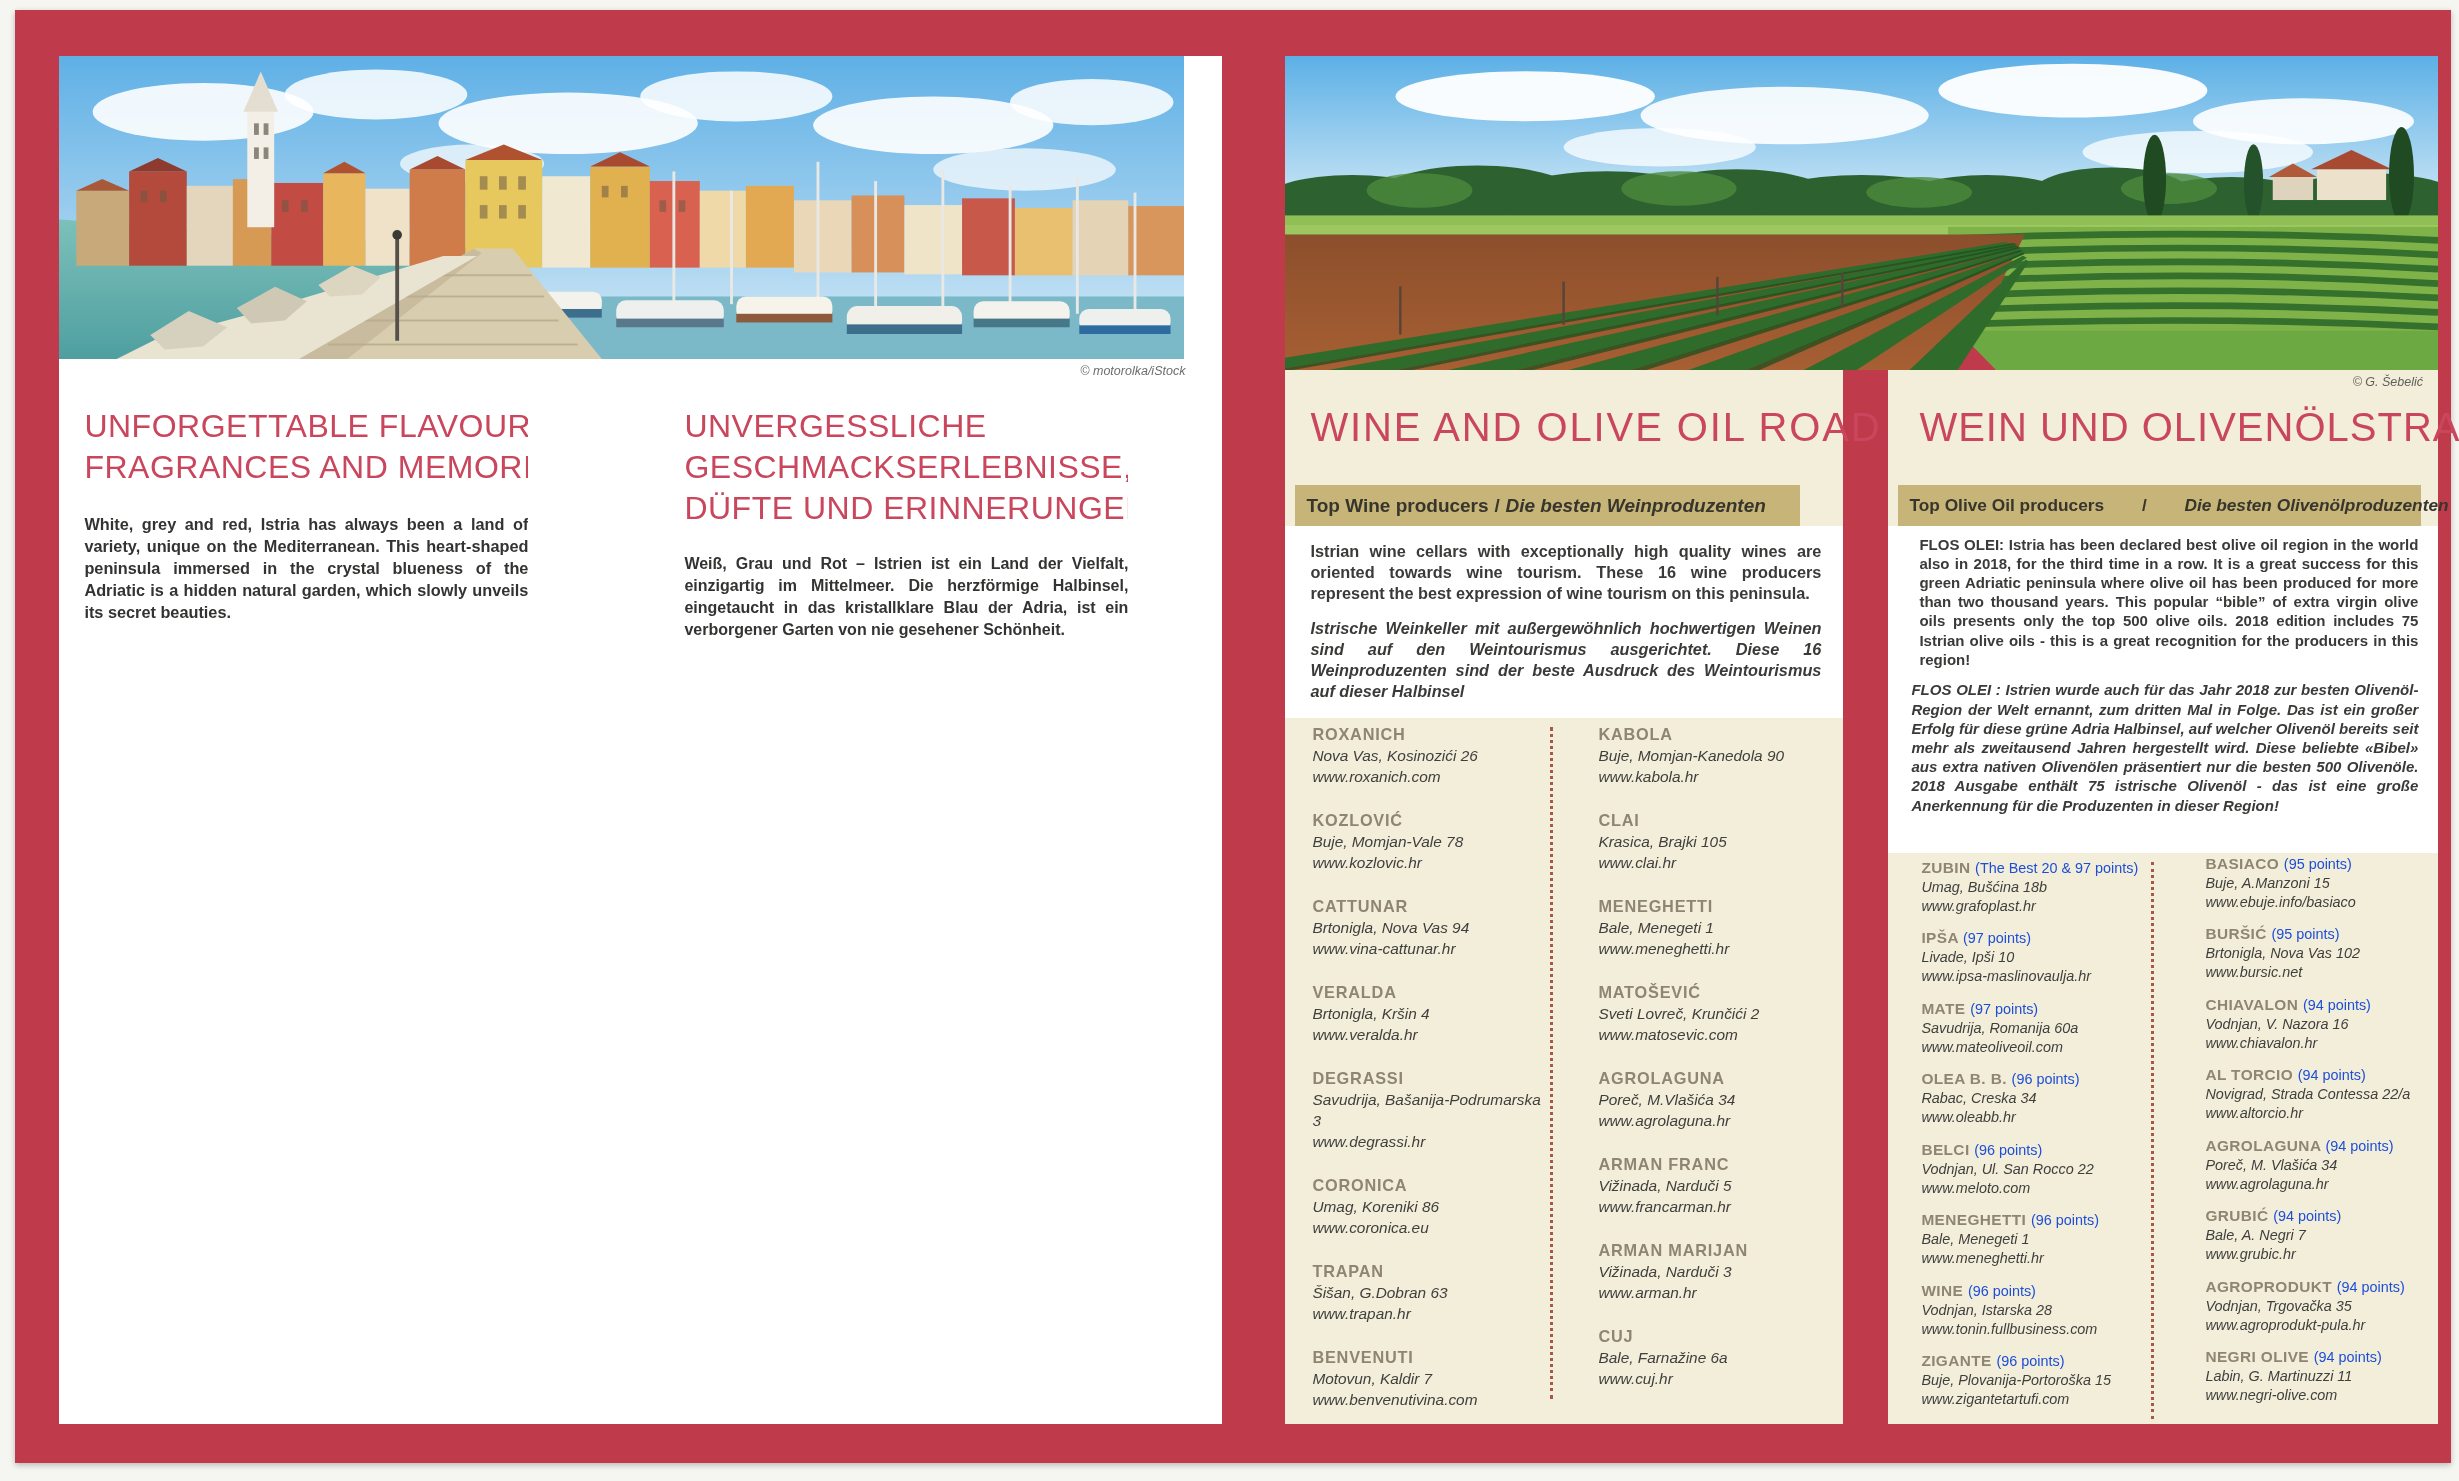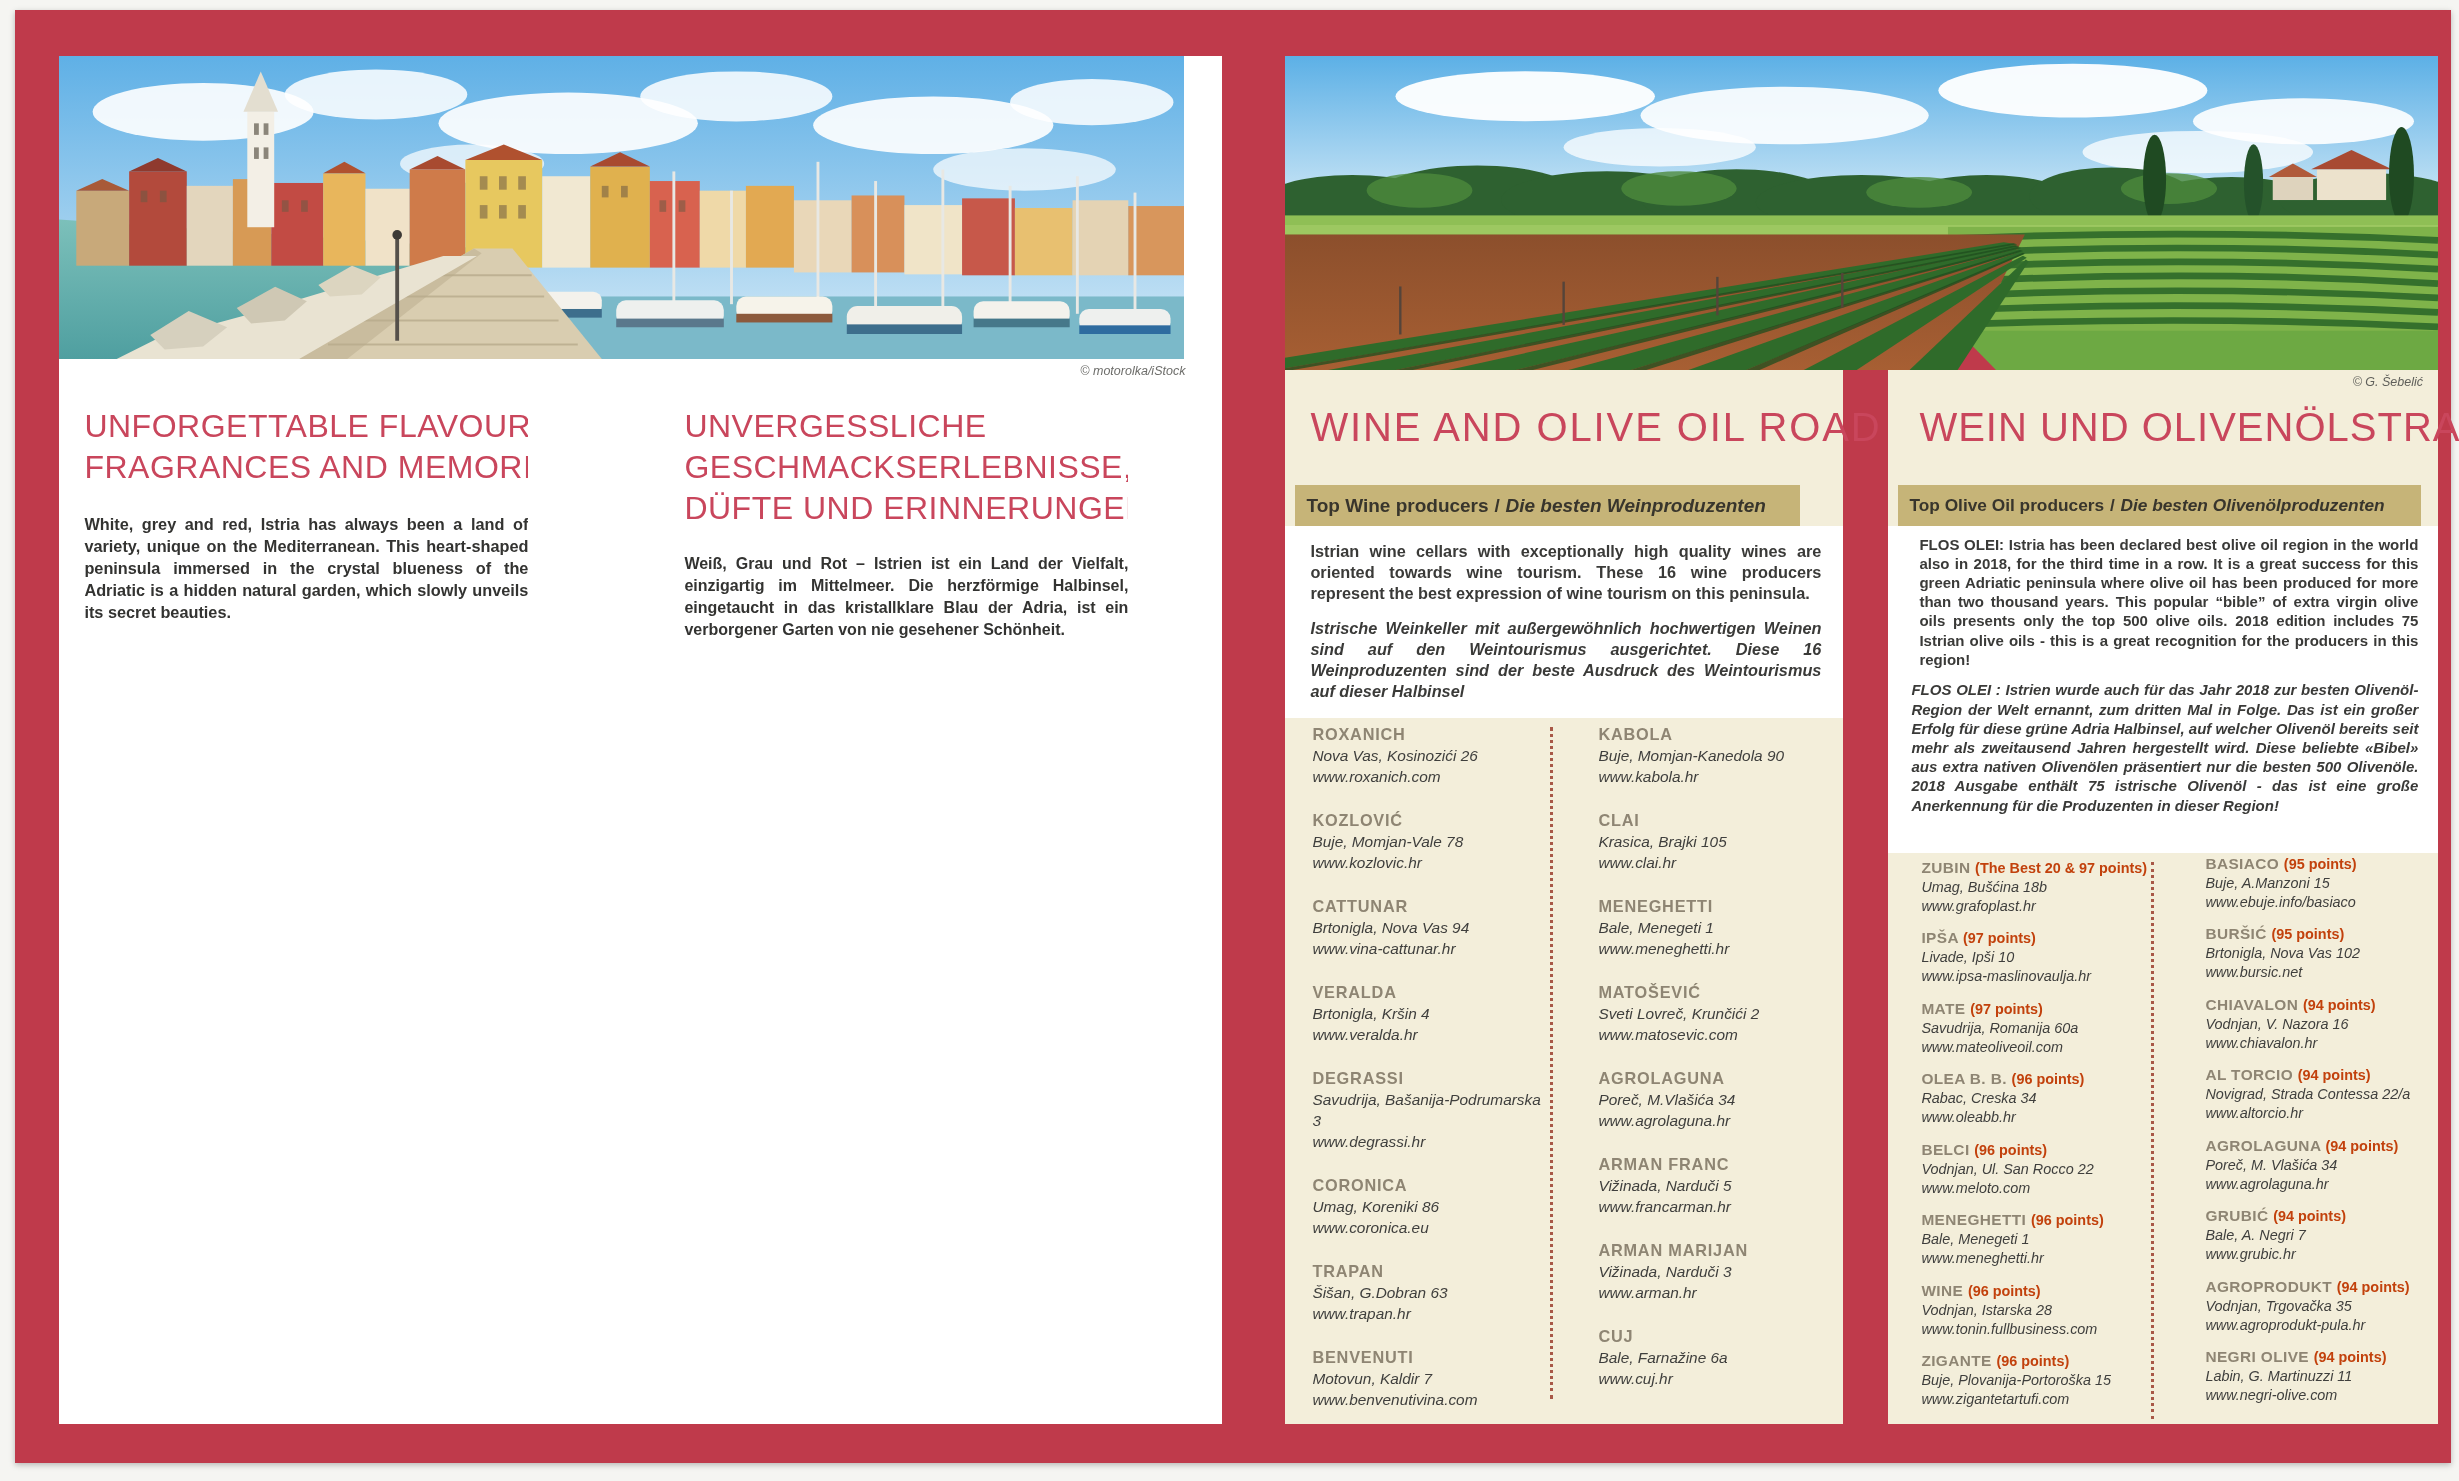--- a/index.html
+++ b/index.html
@@ -34,21 +34,21 @@
   .panel { position:absolute; top:360px; height:1054px; background:#f3eeda; }
   .panel-wine { left:1270px; width:558px; }
   .panel-olive { left:1873px; width:550px; }
 
   h2.road { position:absolute; white-space:nowrap; font-size:40px; font-weight:400; color:#c9465c; }
   .panel-wine h2.road { left:25px; top:35px; letter-spacing:1.9px; }
   .panel-olive h2.road { left:31px; top:35px; letter-spacing:1px; }
 
   .banner { position:absolute; top:115px; height:42px; background:#c6b478; display:flex; align-items:center; padding-left:11.5px; white-space:nowrap; color:#38352c; }
   .panel-wine .banner { left:9.6px; width:505px; font-size:19px; }
-  .panel-olive .banner { left:9.6px; width:523px; font-size:17.3px; }
+  .panel-olive .banner { left:9.6px; width:523px; font-size:17.3px;gap:32px; }
   .banner .b-en { font-weight:bold; }
   .banner .b-sep { font-weight:bold; margin:0 5.8px; }
   .banner .b-de { font-style:italic; font-weight:bold; }
 
   .whitebox { position:absolute; left:0; top:156px; background:#ffffff; }
   .panel-wine .whitebox { width:558px; height:192px; }
   .panel-olive .whitebox { width:550px; height:327px; }
 
   .intro { position:absolute; z-index:2; }
   .panel-wine .intro { left:25px; top:171px; width:511px; }
@@ -66,21 +66,21 @@
   .panel-olive .plist-2 { left:317px; top:484px; width:227px; }
 
   .vdots { position:absolute; width:0; border-left:3.8px dotted #a85847; }
   .panel-wine .vdots { left:265px; top:357px; height:672px; }
   .panel-olive .vdots { left:263px; top:492px; height:557px; }
 
   .producer { margin-bottom:23px; }
   .panel-olive .producer { margin-bottom:12.5px; }
   .pname { font-weight:bold; letter-spacing:0.8px; color:#8e8573; font-size:16.3px; line-height:21px; white-space:nowrap; }
   .panel-olive .pname { font-size:15.4px; line-height:19px; letter-spacing:0.4px; }
-  .ppts { font-weight:bold; letter-spacing:0; font-size:14.4px; color:#c2410c; }
+  .ppts { font-weight:normal; letter-spacing:0; font-size:14.4px; color:#1d4ed8; }
   .paddr, .pweb { font-style:italic; font-size:15.4px; line-height:21px; color:#3f3f3d; }
   .panel-olive .paddr, .panel-olive .pweb { font-size:14.4px; line-height:19px; white-space:nowrap; }
 </style>
 </head>
 <body>
 
 <div class="spread">
 
   <div class="page-left"></div>
 

